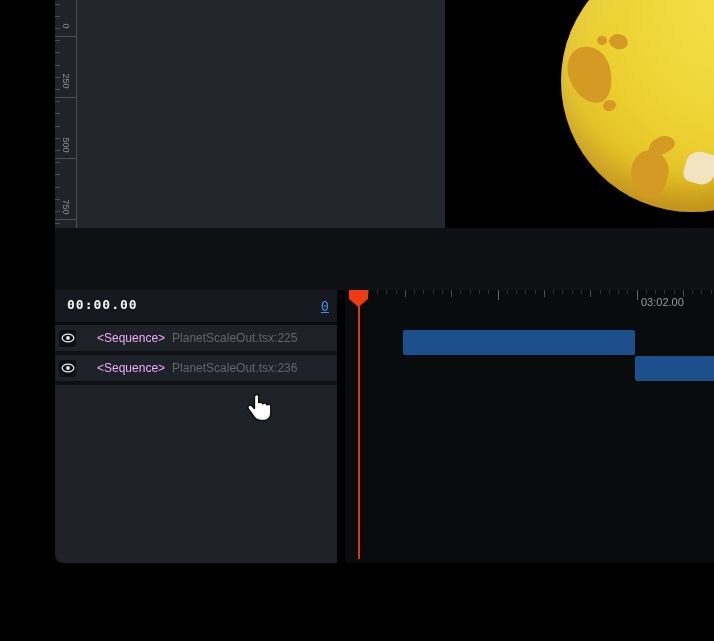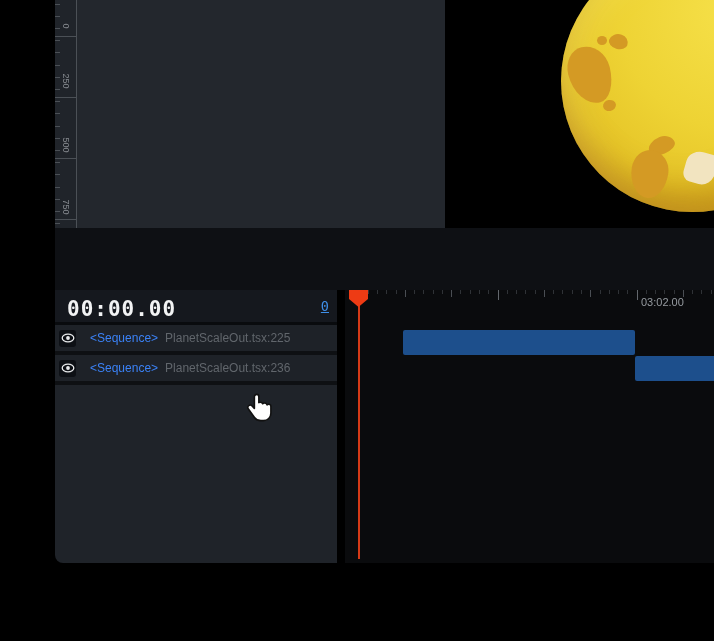--- a/index.html
+++ b/index.html
@@ -45,32 +45,32 @@
   .dd-rate { left:390px; width:77px; }
   .caret { width:0; height:0; border-left:5px solid transparent; border-right:5px solid transparent;
            border-top:6px solid #cfd3d7; }
   .ticon { position:absolute; top:250px; }
 
   
   .tl-left { position:absolute; left:55px; top:290px; width:282px; height:273px;
              background:#1f2329; border-bottom-left-radius:8px; overflow:hidden; }
   .tl-header { position:absolute; left:0; top:0; width:282px; height:32px; background:#15181e; }
   .timecode { position:absolute; left:12px; top:7px; color:#f2f3f4;
-              font-family:"DejaVu Sans Mono", monospace; font-weight:700; font-size:21px; letter-spacing:1px; }
+              font-family:"DejaVu Sans Mono", monospace; font-weight:700; font-size:13px; letter-spacing:1px; }
   .frame-link { position:absolute; right:8px; top:8px; color:#3f8fe8;
                 font-family:"DejaVu Sans Mono", monospace; font-size:13.5px;
                 text-decoration:underline; cursor:pointer; }
   .tl-header-divider { position:absolute; left:0; top:32px; width:282px; height:3px; background:#090b0e; }
   .track-list { position:absolute; left:0; top:35px; width:282px; }
   .track-row { position:relative; width:282px; height:26px; background:#1e2228;
                display:flex; align-items:center; padding-left:4px;
                box-shadow:0 4px 0 #0e1013; margin-bottom:4px; }
   .track-icon { width:17px; height:17px; background:#0d1015; border-radius:3px;
                 display:flex; align-items:center; justify-content:center; flex:0 0 17px; }
-  .track-label { color:#3b82f6; font-size:12px; margin-left:14px; white-space:nowrap; }
+  .track-label { color:#f0abfc; font-size:12px; margin-left:21px; white-space:nowrap; }
   .track-row.audio .track-label { color:#ced1d4; margin-left:19px; }
   .track-path { color:#61666c; font-size:12px; margin-left:7px; white-space:nowrap; }
 
   .tl-lane { position:absolute; left:345px; top:290px; width:369px; height:273px;
              background:#0a0b0d; overflow:hidden; }
   .tick { position:absolute; top:0; width:1px; }
   .ruler-time-label { position:absolute; left:296px; top:6px; color:#969ba0; font-size:11px; }
   .seq-bar { position:absolute; border-radius:2px; }
   .playhead-line { position:absolute; left:12.5px; top:15px; bottom:4px; width:2px; background:#d63a17; }
   .playhead-marker { position:absolute; left:4px; top:-1px; width:19px; height:18px; background:#ee3b14;

